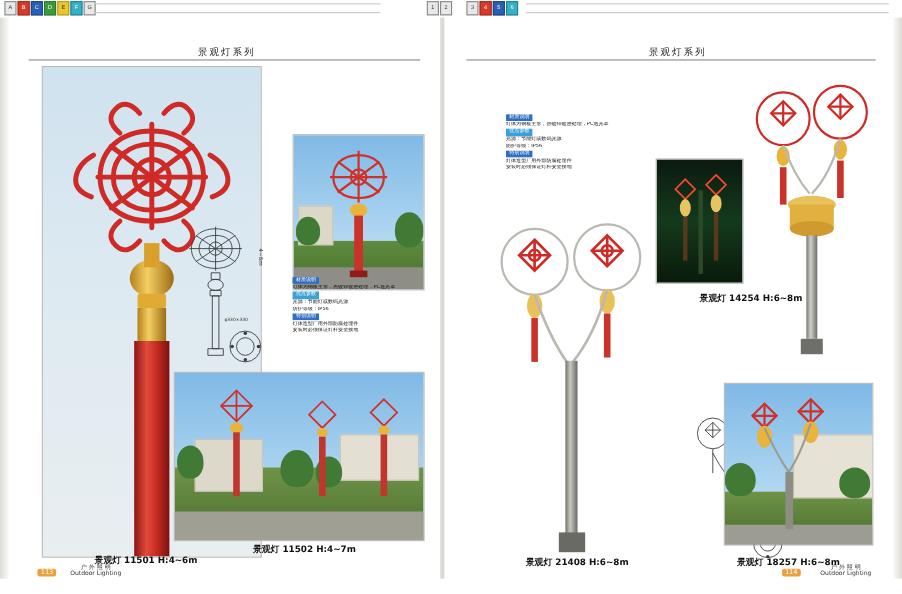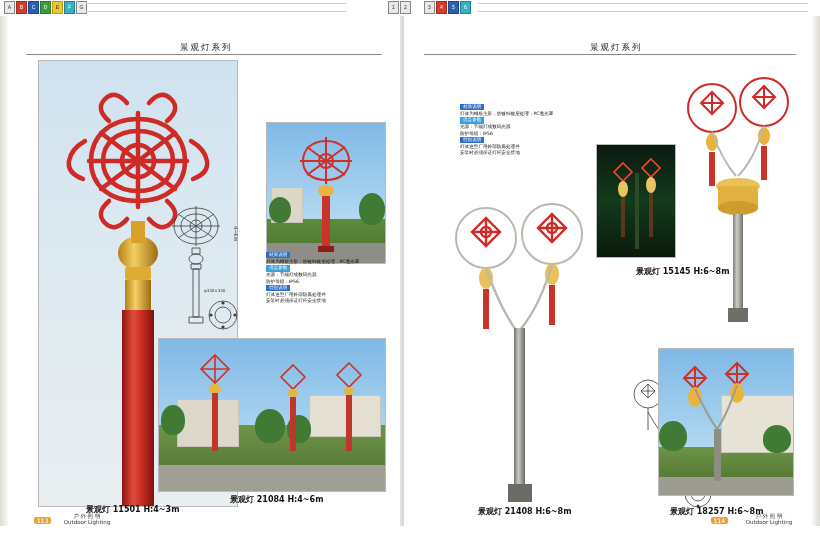--- a/index.html
+++ b/index.html
@@ -215,22 +215,22 @@
           </g>
           <ellipse cx="56" cy="50" rx="6" ry="5" fill="#e8b43c"></ellipse>
           <rect x="53" y="54" width="6" height="58" fill="#c0352c"></rect>
           <ellipse cx="134" cy="54" rx="5" ry="4" fill="#e8b43c"></ellipse>
           <rect x="131" y="58" width="6" height="54" fill="#c0352c"></rect>
           <ellipse cx="190" cy="52" rx="5" ry="4" fill="#e8b43c"></ellipse>
           <rect x="187" y="56" width="6" height="56" fill="#c0352c"></rect>
         </svg>
       </div>
 
-      <div class="cap" style="left:78px;top:488px;">景观灯 11501 H:4~3m</div>
-      <div class="cap" style="left:222px;top:478px;">景观灯 21084 H:4~6m</div>
+      <div class="cap" style="left:78px;top:488px;">景观灯 11501 H:4~6m</div>
+      <div class="cap" style="left:222px;top:478px;">景观灯 11502 H:4~7m</div>
 
       <div class="pg" style="left:26px;">
         <span class="pgnum">113</span>
       </div>
       <div class="brand" style="left:44px;width:70px;">
         <div>户 外 照 明</div>
         <div>Outdoor Lighting</div>
       </div>
     </div>
 
@@ -288,21 +288,21 @@
           <path d="M32 64 q 10 28 24 44" stroke="#b9b9b2" stroke-width="2" fill="none"></path>
           <path d="M84 58 q -10 34 -26 50" stroke="#b9b9b2" stroke-width="2" fill="none"></path>
           <ellipse cx="58" cy="118" rx="22" ry="8" fill="#e8c15a"></ellipse>
           <rect x="38" y="118" width="40" height="22" fill="#e0b13f"></rect>
           <ellipse cx="58" cy="140" rx="20" ry="7" fill="#cf9a2e"></ellipse>
           <rect x="53" y="146" width="10" height="94" fill="url(#steel)"></rect>
           <rect x="48" y="240" width="20" height="14" fill="#6f6f6a"></rect>
         </svg>
       </div>
 
-      <div class="cap" style="left:232px;top:250px;">景观灯 15145 H:6~8m</div>
+      <div class="cap" style="left:232px;top:250px;">景观灯 14254 H:6~8m</div>
 
       <div style="position:absolute;left:50px;top:172px;width:132px;height:320px;">
         <svg width="132" height="320" viewBox="0 0 132 320">
           <defs>
             <linearGradient id="steel2" x1="0" y1="0" x2="1" y2="0">
               <stop offset="0" stop-color="#72726d"></stop>
                 <stop offset="0.4" stop-color="#c8c8c1"></stop>
                 <stop offset="1" stop-color="#6a6a65"></stop>
             </linearGradient>
           </defs>

